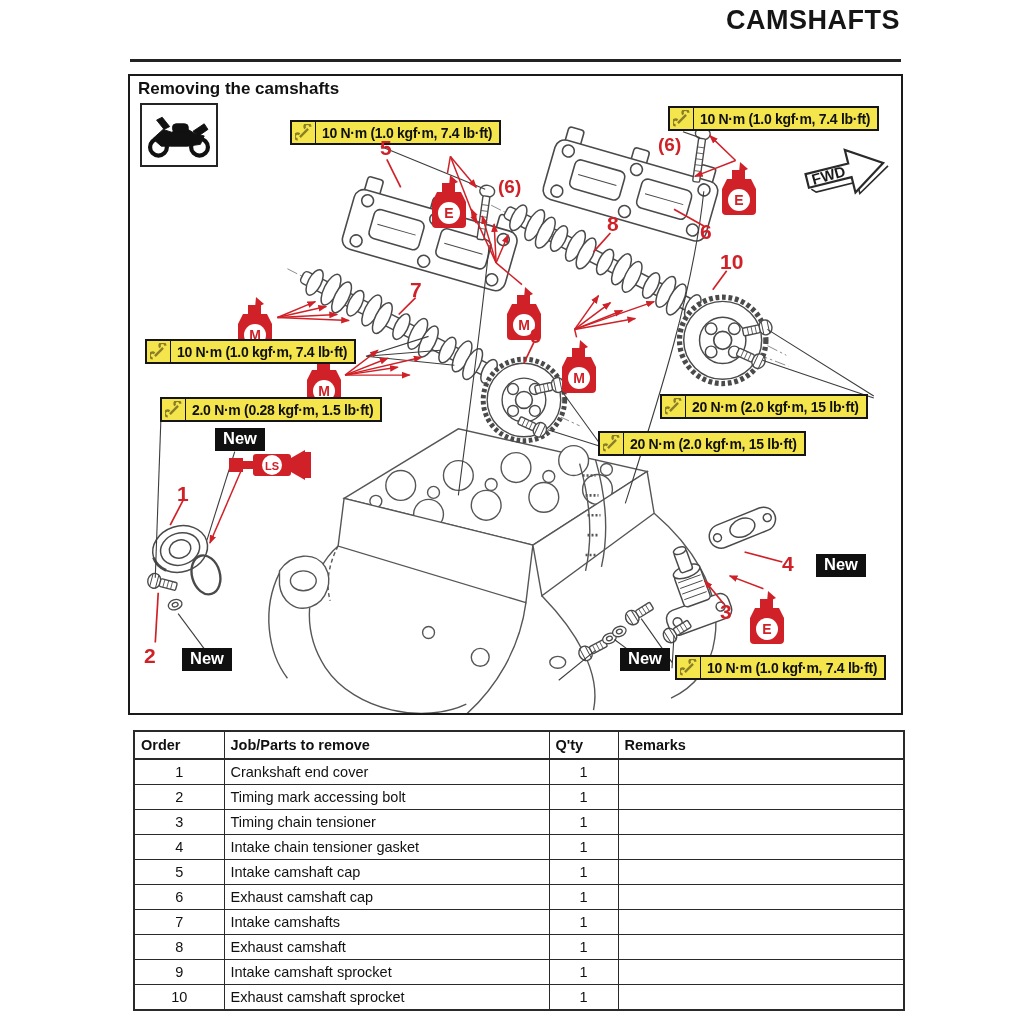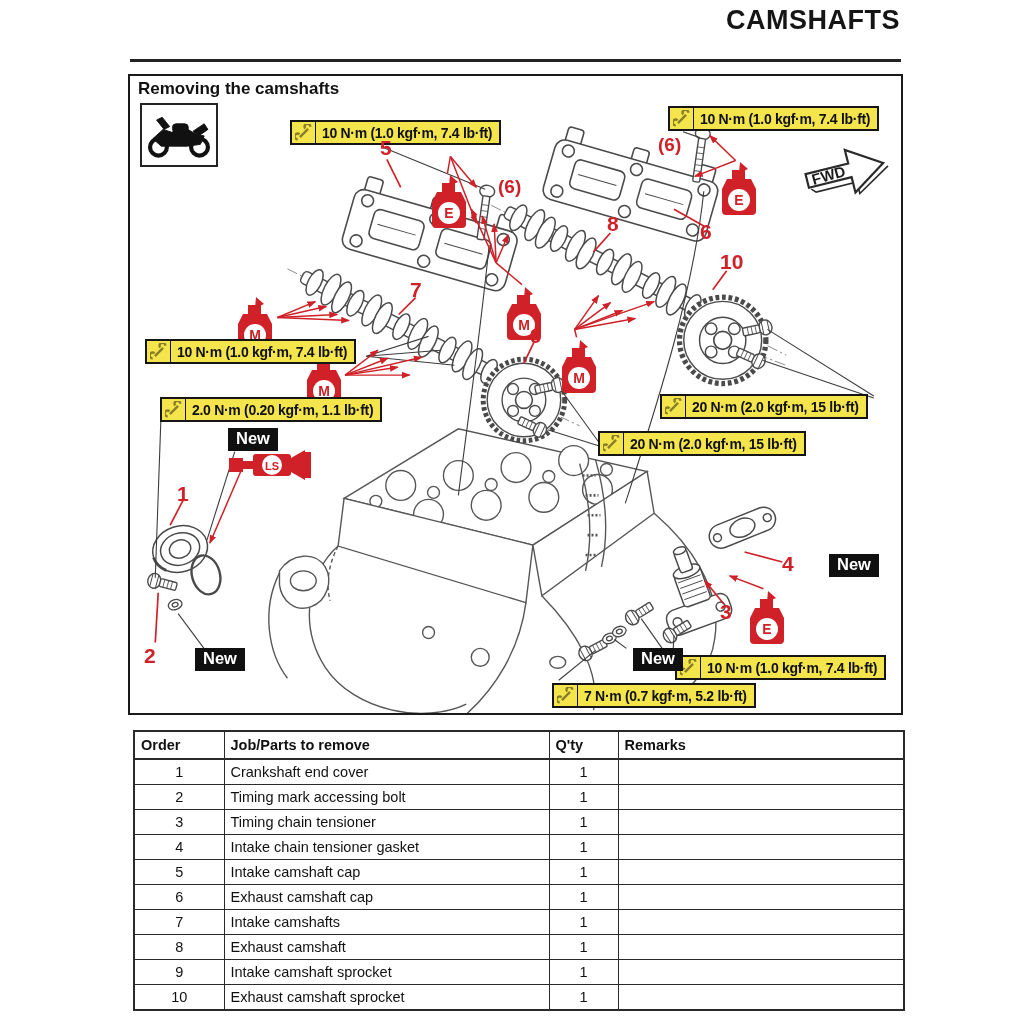--- a/index.html
+++ b/index.html
@@ -19,21 +19,21 @@
   .rlead{stroke:#cf2127;stroke-width:1.7;fill:none;}
   .rarr{stroke:#cf2127;stroke-width:1.5;fill:none;}
   .torque{position:absolute;display:flex;align-items:stretch;background:#f3e54b;
        border:2px solid #151515;height:25px;box-sizing:border-box;font-weight:bold;
        font-size:14px;letter-spacing:-0.3px;color:#101010;white-space:nowrap;z-index:5;}
   .torque .ic{width:23px;border-right:1.5px solid #151515;display:flex;align-items:center;justify-content:center;}
   .torque .tx{padding:1px 7px 4px 6px;line-height:20px;}
   .pnum{position:absolute;color:#cf2127;font-weight:bold;font-size:21px;z-index:6;}
   .q6{font-size:19px;}
   .newtag{position:absolute;background:#101010;color:#fff;font-weight:bold;font-size:16.5px;
-       padding:1px 8px 3px;line-height:19px;z-index:6;margin-left:13px;}
+       padding:1px 8px 3px;line-height:19px;z-index:6;}
   .sym{position:absolute;z-index:4;}
   #parts-table{position:absolute;left:133px;top:730px;width:770px;border-collapse:collapse;
        table-layout:fixed;font-size:14.5px;color:#111;border:2px solid #2a2a2a;}
   #parts-table th,#parts-table td{border:1px solid #2a2a2a;height:24px;padding:0 6px;
        overflow:hidden;background:#fff;}
   #parts-table th{height:26px;border-bottom:2px solid #2a2a2a;text-align:left;font-size:14.5px;}
   #parts-table td.c-order,#parts-table td.c-qty{text-align:center;}
 </style>
 </head>
 <body>
@@ -307,21 +307,21 @@
   <div class="torque" style="left:30px;top:321px;">
     <span class="ic">
         <svg width="18" height="18" viewBox="0 0 20 20">
           <g stroke="#8a7d2a" fill="none" stroke-width="2.6">
             <path d="M5.5,14.5 L14.5,5.5"></path>
             <path d="M3,17 a3.2,3.2 0 1 1 2,-5.6"></path>
             <path d="M17,3 a3.2,3.2 0 1 0 -5.6,2"></path>
           </g>
         </svg>
       </span>
-    <span class="tx">2.0 N·m (0.20 kgf·m, 1.1 lb·ft)</span>
+    <span class="tx">2.0 N·m (0.28 kgf·m, 1.5 lb·ft)</span>
   </div>
   <div class="torque" style="left:530px;top:318px;">
     <span class="ic">
         <svg width="18" height="18" viewBox="0 0 20 20">
           <g stroke="#8a7d2a" fill="none" stroke-width="2.6">
             <path d="M5.5,14.5 L14.5,5.5"></path>
             <path d="M3,17 a3.2,3.2 0 1 1 2,-5.6"></path>
             <path d="M17,3 a3.2,3.2 0 1 0 -5.6,2"></path>
           </g>
         </svg>
@@ -344,32 +344,20 @@
     <span class="ic">
         <svg width="18" height="18" viewBox="0 0 20 20">
           <g stroke="#8a7d2a" fill="none" stroke-width="2.6">
             <path d="M5.5,14.5 L14.5,5.5"></path>
             <path d="M3,17 a3.2,3.2 0 1 1 2,-5.6"></path>
             <path d="M17,3 a3.2,3.2 0 1 0 -5.6,2"></path>
           </g>
         </svg>
       </span>
     <span class="tx">10 N·m (1.0 kgf·m, 7.4 lb·ft)</span>
-  </div>
-  <div class="torque" style="left:422px;top:607px;">
-    <span class="ic">
-        <svg width="18" height="18" viewBox="0 0 20 20">
-          <g stroke="#8a7d2a" fill="none" stroke-width="2.6">
-            <path d="M5.5,14.5 L14.5,5.5"></path>
-            <path d="M3,17 a3.2,3.2 0 1 1 2,-5.6"></path>
-            <path d="M17,3 a3.2,3.2 0 1 0 -5.6,2"></path>
-          </g>
-        </svg>
-      </span>
-    <span class="tx">7 N·m (0.7 kgf·m, 5.2 lb·ft)</span>
   </div>
 
   <div class="pnum" style="left:250px;top:60px;">5</div>
   <div class="pnum q6" style="left:368px;top:100px;">(6)</div>
   <div class="pnum q6" style="left:528px;top:58px;">(6)</div>
   <div class="pnum" style="left:570px;top:144px;">6</div>
   <div class="pnum" style="left:280px;top:202px;">7</div>
   <div class="pnum" style="left:477px;top:136px;">8</div>
   <div class="pnum" style="left:400px;top:248px;">9</div>
   <div class="pnum" style="left:590px;top:174px;">10</div>

